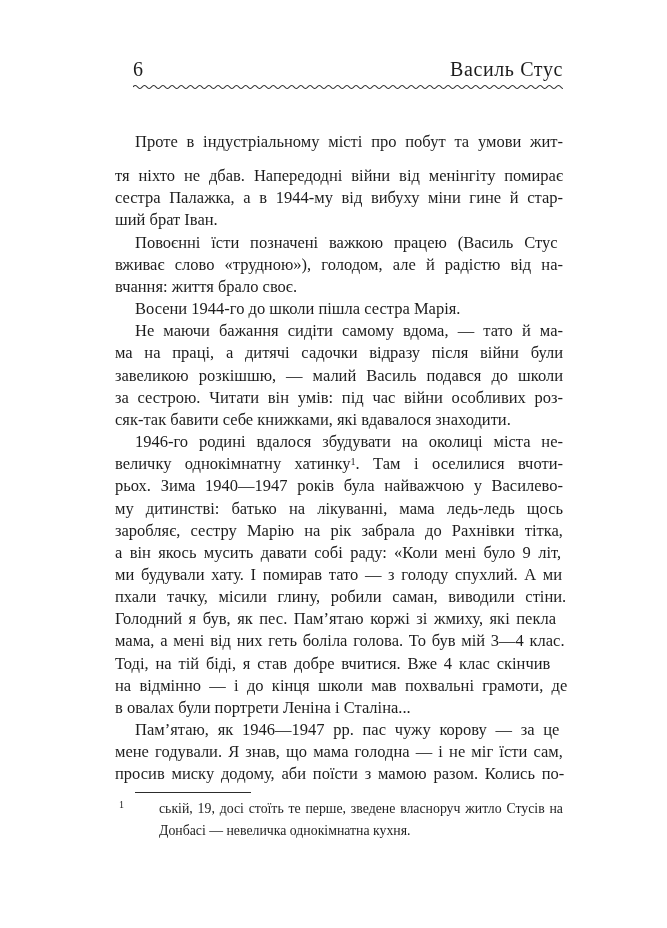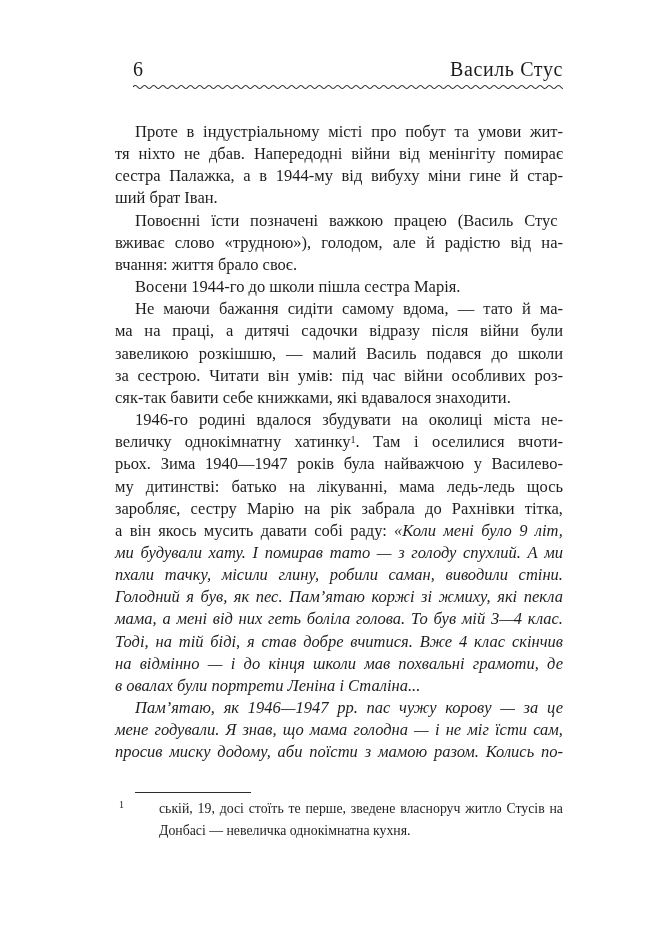--- a/index.html
+++ b/index.html
@@ -9,24 +9,24 @@
     margin:0;
   }
   .header{
     position:absolute;left:115px;top:57px;width:448px;
     display:flex;justify-content:space-between;align-items:baseline;
     font-size:20px;line-height:24px;
   }
   .pagenum{padding-left:18px;}
   .runtitle{letter-spacing:0.6px;}
   .wave{position:absolute;left:133px;top:82px;}
-  .body-text{position:absolute;left:115px;top:121px;width:448px;font-size:16.5px;}
+  .body-text{position:absolute;left:115px;top:131px;width:448px;font-size:16.5px;}
   .line{height:22.17px;line-height:22.17px;white-space:nowrap;}
   .line.indent{padding-left:20px;}
-  .seg.i{font-style:italic;}
+  .seg.i{}
   .seg.sup{font-size:62%;position:relative;top:-0.45em;}
   .footnote{position:absolute;left:115px;top:792px;width:448px;}
   .fn-rule{width:116px;margin-left:20px;border-top:1.4px solid #2c2c2c;}
   .fn-body{position:relative;padding-left:44px;margin-top:5px;font-size:13.8px;}
   .fn-marker{position:absolute;left:4px;top:1px;font-size:10px;}
   .fn-line{height:21.9px;line-height:21.9px;white-space:nowrap;}
 </style>
 </head>
 <body>
 
@@ -34,21 +34,21 @@
   <div class="header">
     <span class="pagenum">6</span>
     <span class="runtitle">Василь Стус</span>
   </div>
   <svg class="wave" width="430" height="9" aria-hidden="true">
     <path id="wavepath" fill="none" stroke-width="1.2" stroke="#2b2b2b" d="M0 5 q 2.3 -3 4.6 0 t 4.6 0 t 4.6 0 t 4.6 0 t 4.6 0 t 4.6 0 t 4.6 0 t 4.6 0 t 4.6 0 t 4.6 0 t 4.6 0 t 4.6 0 t 4.6 0 t 4.6 0 t 4.6 0 t 4.6 0 t 4.6 0 t 4.6 0 t 4.6 0 t 4.6 0 t 4.6 0 t 4.6 0 t 4.6 0 t 4.6 0 t 4.6 0 t 4.6 0 t 4.6 0 t 4.6 0 t 4.6 0 t 4.6 0 t 4.6 0 t 4.6 0 t 4.6 0 t 4.6 0 t 4.6 0 t 4.6 0 t 4.6 0 t 4.6 0 t 4.6 0 t 4.6 0 t 4.6 0 t 4.6 0 t 4.6 0 t 4.6 0 t 4.6 0 t 4.6 0 t 4.6 0 t 4.6 0 t 4.6 0 t 4.6 0 t 4.6 0 t 4.6 0 t 4.6 0 t 4.6 0 t 4.6 0 t 4.6 0 t 4.6 0 t 4.6 0 t 4.6 0 t 4.6 0 t 4.6 0 t 4.6 0 t 4.6 0 t 4.6 0 t 4.6 0 t 4.6 0 t 4.6 0 t 4.6 0 t 4.6 0 t 4.6 0 t 4.6 0 t 4.6 0 t 4.6 0 t 4.6 0 t 4.6 0 t 4.6 0 t 4.6 0 t 4.6 0 t 4.6 0 t 4.6 0 t 4.6 0 t 4.6 0 t 4.6 0 t 4.6 0 t 4.6 0 t 4.6 0 t 4.6 0 t 4.6 0 t 4.6 0 t 4.6 0 t 4.6 0 t 4.6 0 t 4.6 0 t 4.6 0"></path>
   </svg>
   <div class="body-text" id="body-text">
       <div class="para">
         <div class="line indent" style="word-spacing: 4.66992px;"><span class="lc"><span class="seg n">Проте в індустріальному місті про побут та умови жит-</span></span></div>
-        <div class="line" style="word-spacing: 4.78516px;"><span class="lc"><span class="seg n">тя ніхто не дбав. Напередодні війни від менінгіту помирає</span></span></div>
+        <div class="line" style="word-spacing: 4.78516px; margin-top: 12px;"><span class="lc"><span class="seg n">тя ніхто не дбав. Напередодні війни від менінгіту помирає</span></span></div>
         <div class="line" style="word-spacing: 4.49688px;"><span class="lc"><span class="seg n">сестра Палажка, а в 1944-му від вибуху міни гине й стар-</span></span></div>
         <div class="line"><span class="lc"><span class="seg n">ший брат Іван.</span></span></div>
       </div>
       <div class="para">
         <div class="line indent" style="word-spacing: 6.72135px;"><span class="lc"><span class="seg n">Повоєнні їсти позначені важкою працею (Василь Стус</span></span></div>
         <div class="line" style="word-spacing: 6.02148px;"><span class="lc"><span class="seg n">вживає слово «трудною»), голодом, але й радістю від на-</span></span></div>
         <div class="line"><span class="lc"><span class="seg n">вчання: життя брало своє.</span></span></div>
       </div>
       <div class="para">
         <div class="line indent"><span class="lc"><span class="seg n">Восени 1944-го до школи пішла сестра Марія.</span></span></div>

